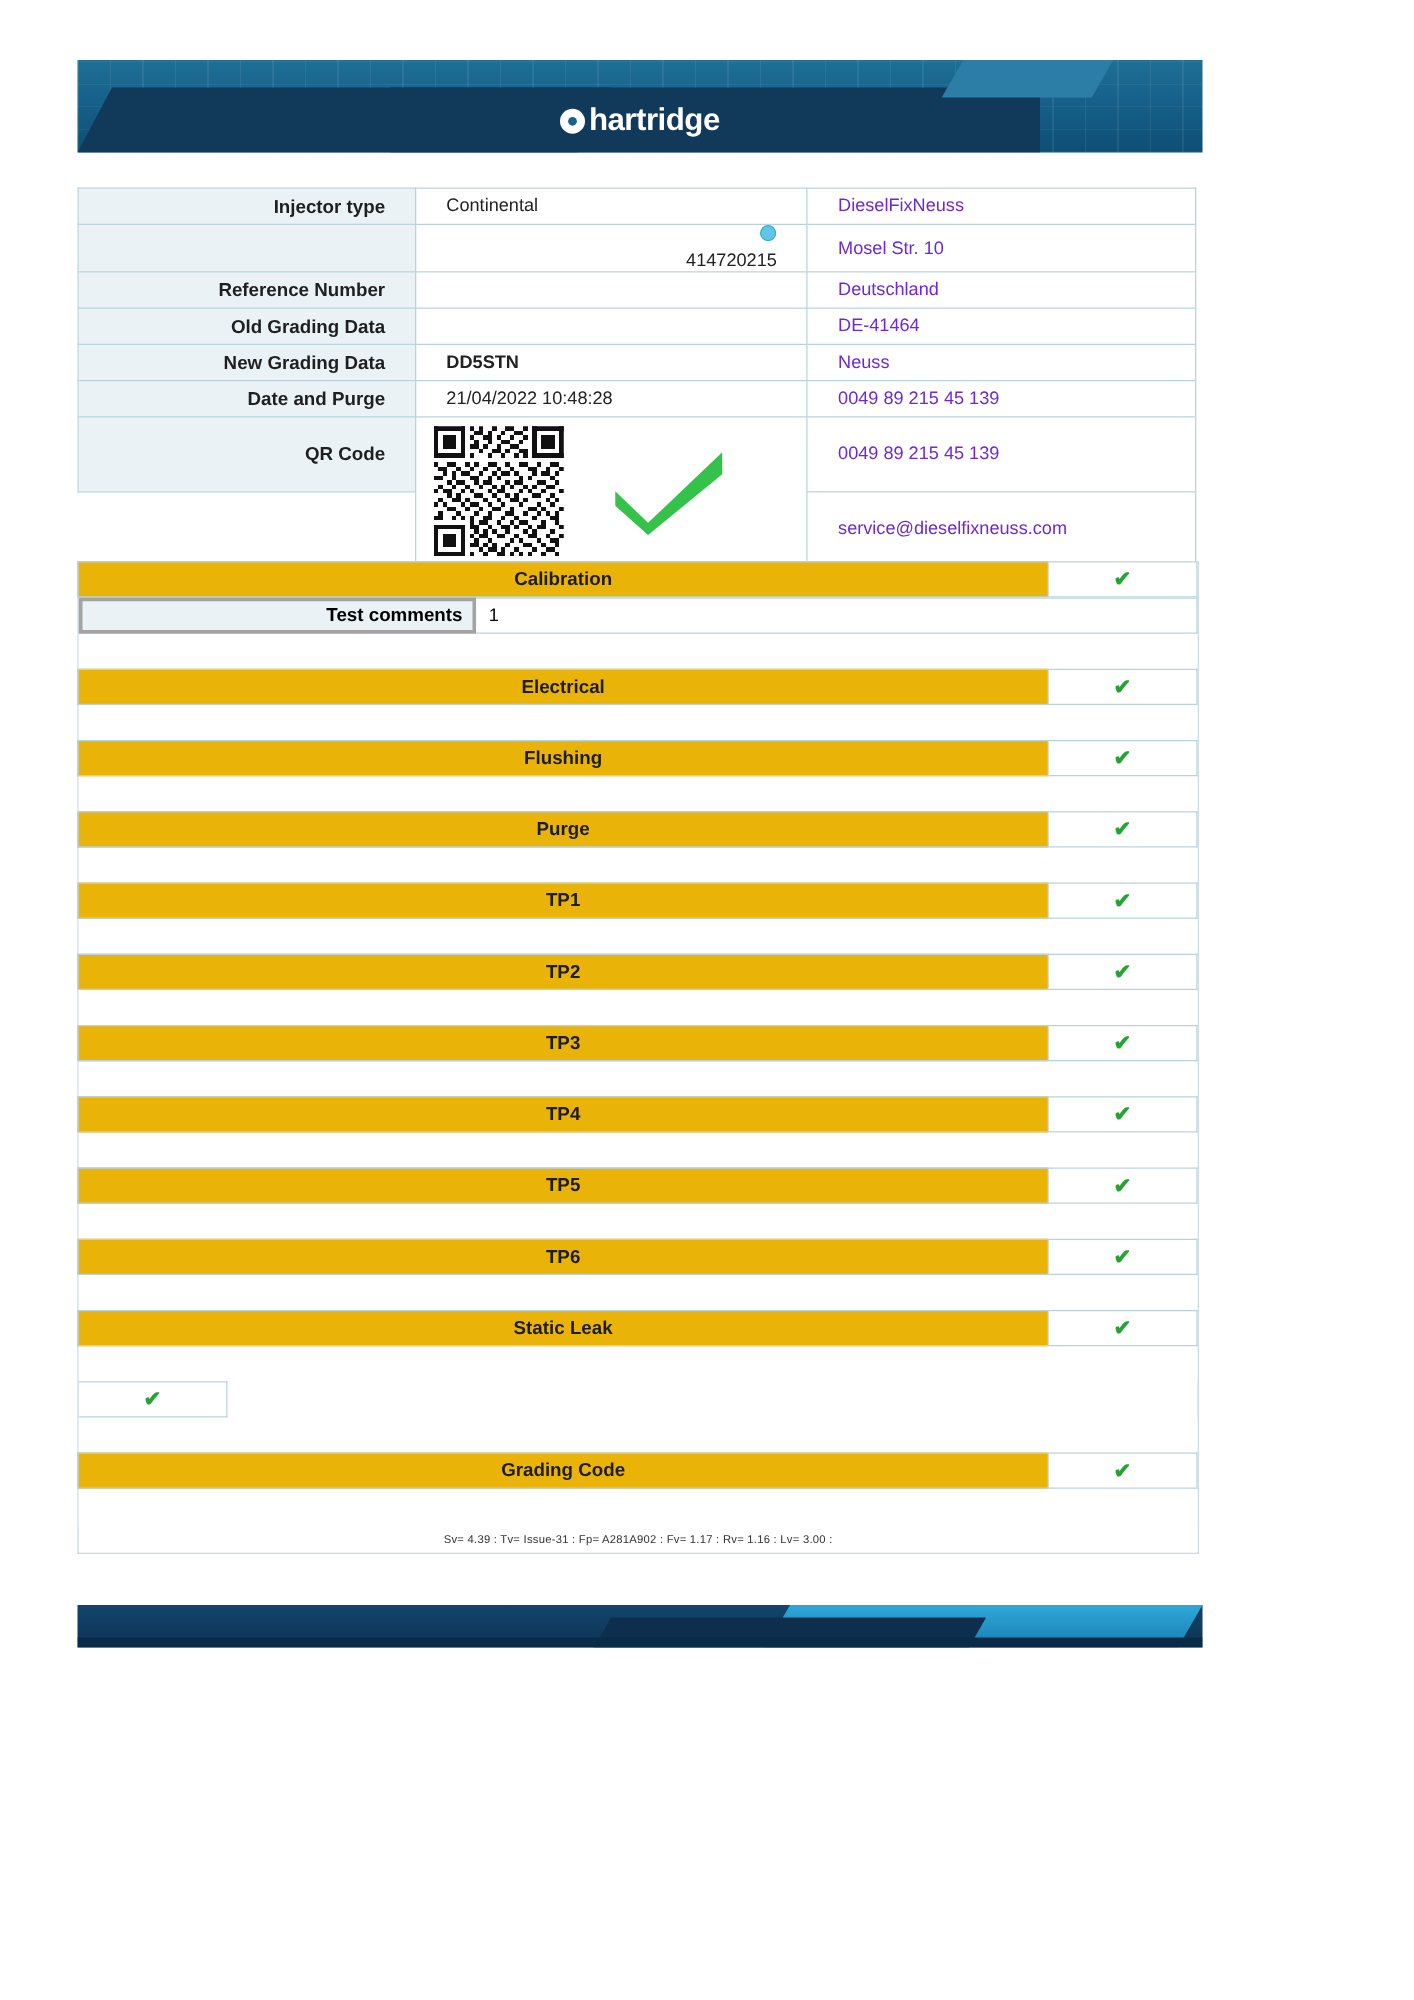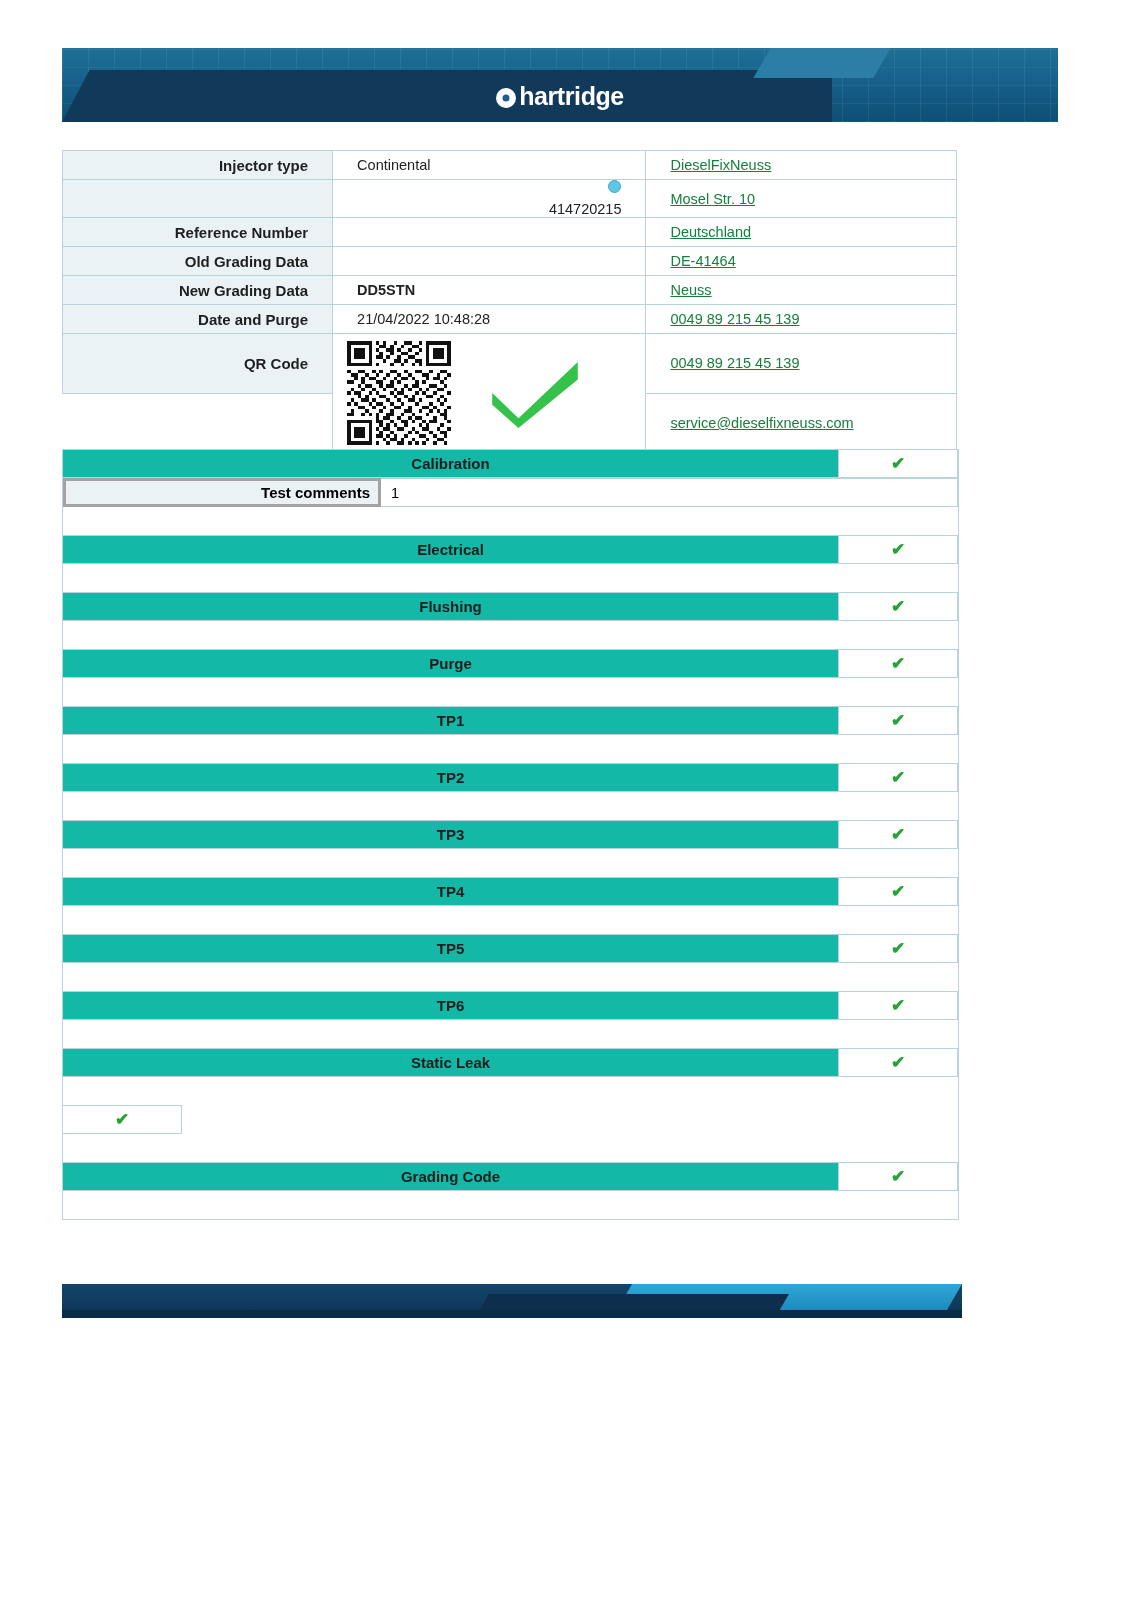--- a/index.html
+++ b/index.html
@@ -13,21 +13,21 @@
     font-family: "Liberation Sans", sans-serif;
     position: relative;
     overflow: hidden;
   }
 
   
   .header-banner {
     position: absolute;
     left: 62px;
     top: 48px;
-    width: 996px;
+    width: 900px;
     height: 74px;
     background: linear-gradient(180deg, #1f6f96 0%, #17628c 40%, #0e4e74 100%);
     overflow: hidden;
   }
   .header-banner .grid-lines {
     position: absolute;
     left: 0; top: 0; right: 0; bottom: 0;
     background-image:
       repeating-linear-gradient(90deg, rgba(255,255,255,0.07) 0 1px, transparent 1px 26px),
       repeating-linear-gradient(0deg, rgba(255,255,255,0.05) 0 1px, transparent 1px 18px);
@@ -145,23 +145,22 @@
     font-size: 15px;
   }
   .cell-value {
     background: #ffffff;
     color: #222;
     width: 294px;
     border-radius: 10px;
   }
   .cell-right {
     background: #ffffff;
-    color: #15803d;
+    color: #6d28d9;
     width: 300px;
-    text-decoration: underline;
   }
   .cell-noborder {
     border: none !important;
     background: #ffffff;
   }
   .bold-val { font-weight: bold; }
   .serial-line {
     display: flex;
     align-items: flex-end;
     gap: 8px;
@@ -203,21 +202,21 @@
     border-top: none;
     background: #ffffff;
   }
   .res-row {
     display: flex;
     align-items: stretch;
     height: 29px;
   }
   .res-title {
     flex: 1;
-    background: #14b8a6;
+    background: #eab308;
     border: 1px solid #b9d3dd;
     margin-left: -1px;
     display: flex;
     align-items: center;
     justify-content: center;
     font-size: 15px;
     font-weight: bold;
     color: #1d1d1d;
   }
   .res-status {
@@ -680,19 +679,20 @@
   <div class="gap-row"></div>
 
   <div class="res-row">
     <div class="res-title">Grading Code</div>
     <div class="res-status">
         <span class="tick">✔</span>
       </div>
   </div>
   <div class="gap-row"></div>
 
+  <div class="footnote">Sv= 4.39 :  Tv= Issue-31 :  Fp= A281A902 :  Fv= 1.17 :  Rv= 1.16 :  Lv= 3.00 :</div>
 </div>
 
 <div class="footer-banner">
   <div class="f-light"></div>
   <div class="f-dark"></div>
   <div class="f-bar"></div>
 </div>
 
 </body></html>

